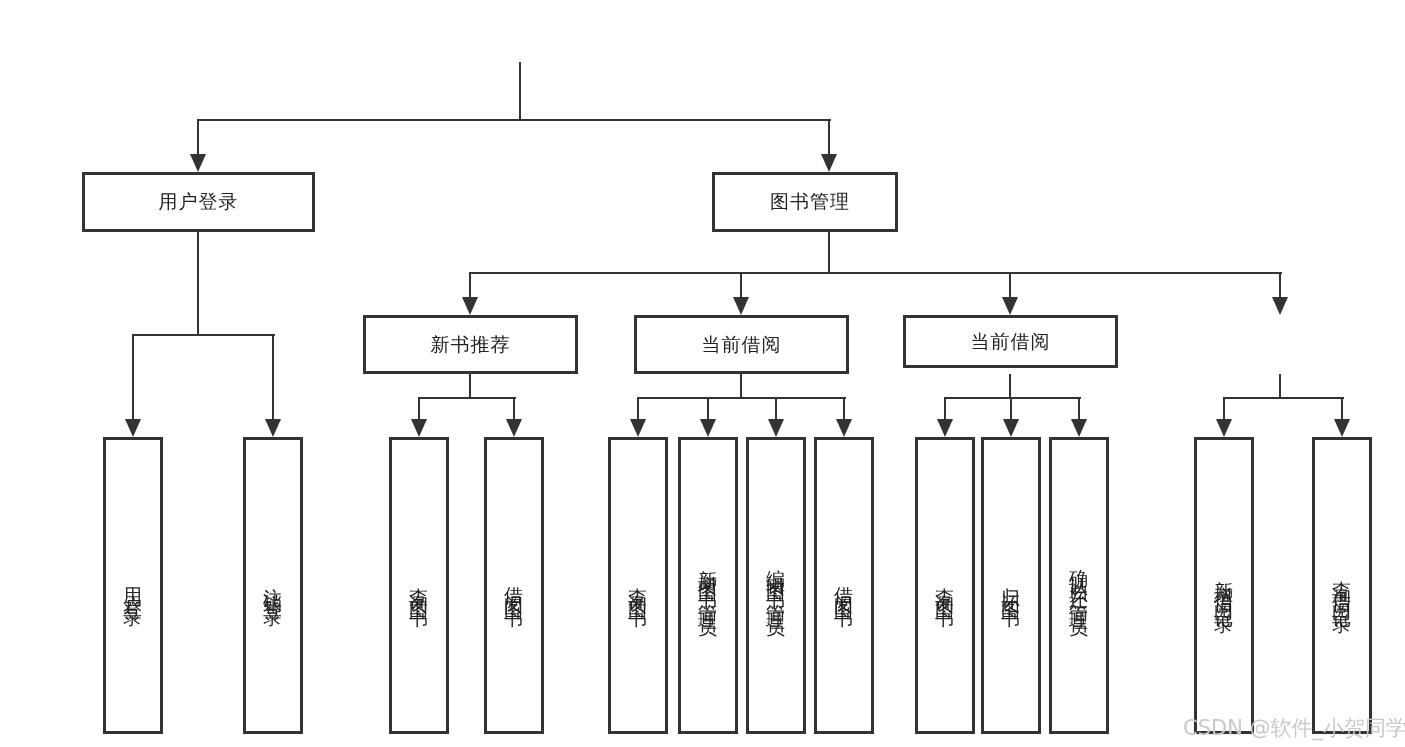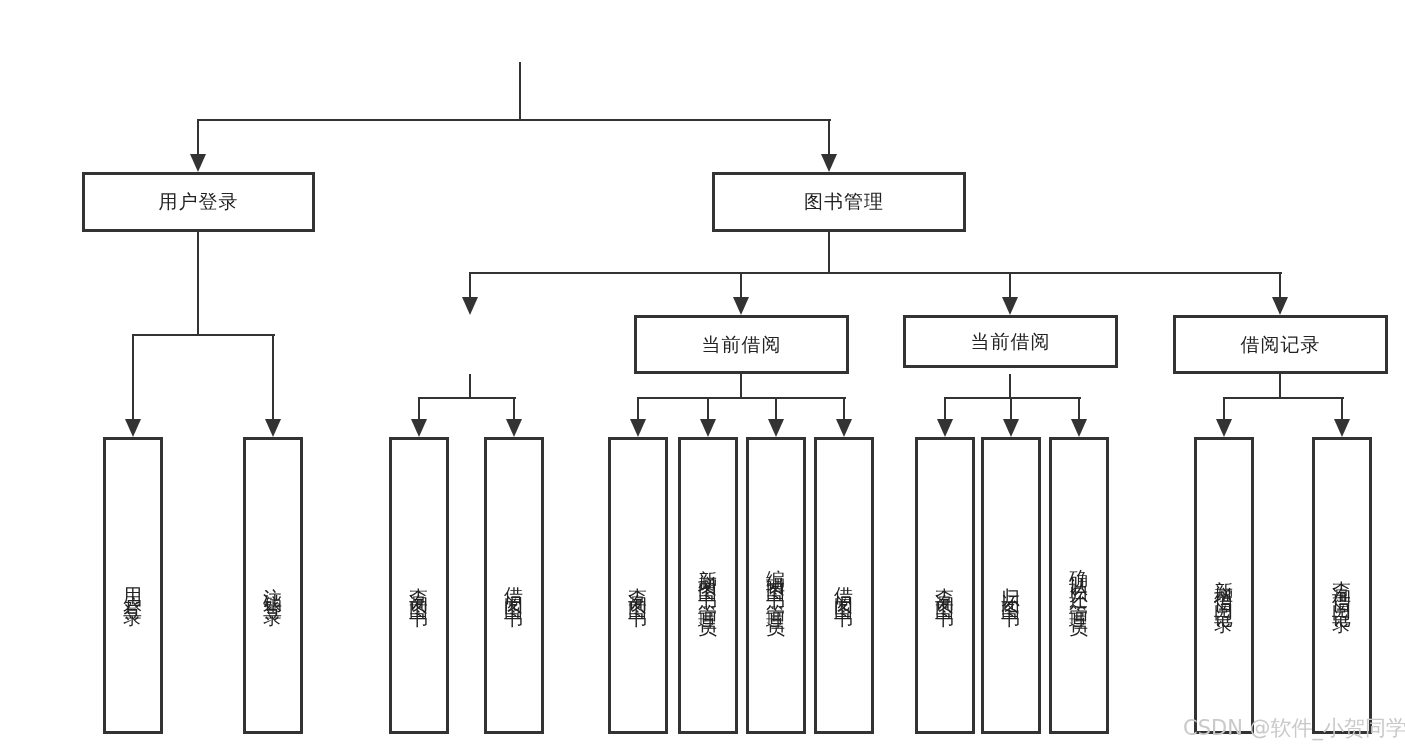--- a/index.html
+++ b/index.html
@@ -65,21 +65,21 @@
   <div class="line" style="left:519px; top:62px; width:2px; height:58px;"></div>
   <div class="line" style="left:197px; top:119px; width:634px; height:2px;"></div>
   <div class="line" style="left:197px; top:120px; width:2px; height:36px;"></div>
   <div class="arrowhead" style="left:190px; top:154px;"></div>
   <div class="line" style="left:828px; top:120px; width:2px; height:36px;"></div>
   <div class="arrowhead" style="left:821px; top:154px;"></div>
 
   <div class="box" style="left:82px; top:172px; width:233px; height:60px;">
     <span>用户登录</span>
   </div>
-  <div class="box" style="left:712px; top:172px; width:254px; height:60px;padding-left:10px;">
+  <div class="box" style="left:712px; top:172px; width:186px; height:60px;padding-left:10px;">
     <span>图书管理</span>
   </div>
 
   <div class="line" style="left:197px; top:232px; width:2px; height:103px;"></div>
   <div class="line" style="left:132px; top:334px; width:143px; height:2px;"></div>
   <div class="line" style="left:132px; top:335px; width:2px; height:85px;"></div>
   <div class="arrowhead" style="left:125px; top:419px;"></div>
   <div class="line" style="left:272px; top:335px; width:2px; height:85px;"></div>
   <div class="arrowhead" style="left:265px; top:419px;"></div>
 
@@ -87,28 +87,28 @@
   <div class="line" style="left:469px; top:272px; width:813px; height:2px;"></div>
   <div class="line" style="left:469px; top:273px; width:2px; height:25px;"></div>
   <div class="arrowhead" style="left:462px; top:297px;"></div>
   <div class="line" style="left:740px; top:273px; width:2px; height:25px;"></div>
   <div class="arrowhead" style="left:733px; top:297px;"></div>
   <div class="line" style="left:1009px; top:273px; width:2px; height:25px;"></div>
   <div class="arrowhead" style="left:1002px; top:297px;"></div>
   <div class="line" style="left:1279px; top:273px; width:2px; height:25px;"></div>
   <div class="arrowhead" style="left:1272px; top:297px;"></div>
 
+  <div class="box" style="left:363px; top:315px; width:215px; height:59px;">
+    <span>新书推荐</span>
+  </div>
   <div class="box" style="left:634px; top:315px; width:215px; height:59px;">
     <span>当前借阅</span>
   </div>
   <div class="box" style="left:903px; top:315px; width:215px; height:53px;">
     <span>当前借阅</span>
-  </div>
-  <div class="box" style="left:1173px; top:315px; width:215px; height:59px;">
-    <span>借阅记录</span>
   </div>
 
   <div class="line" style="left:469px; top:374px; width:2px; height:24px;"></div>
   <div class="line" style="left:418px; top:397px; width:98px; height:2px;"></div>
   <div class="line" style="left:418px; top:398px; width:2px; height:22px;"></div>
   <div class="arrowhead" style="left:411px; top:419px;"></div>
   <div class="line" style="left:513px; top:398px; width:2px; height:22px;"></div>
   <div class="arrowhead" style="left:506px; top:419px;"></div>
 
   <div class="line" style="left:740px; top:374px; width:2px; height:24px;"></div>

